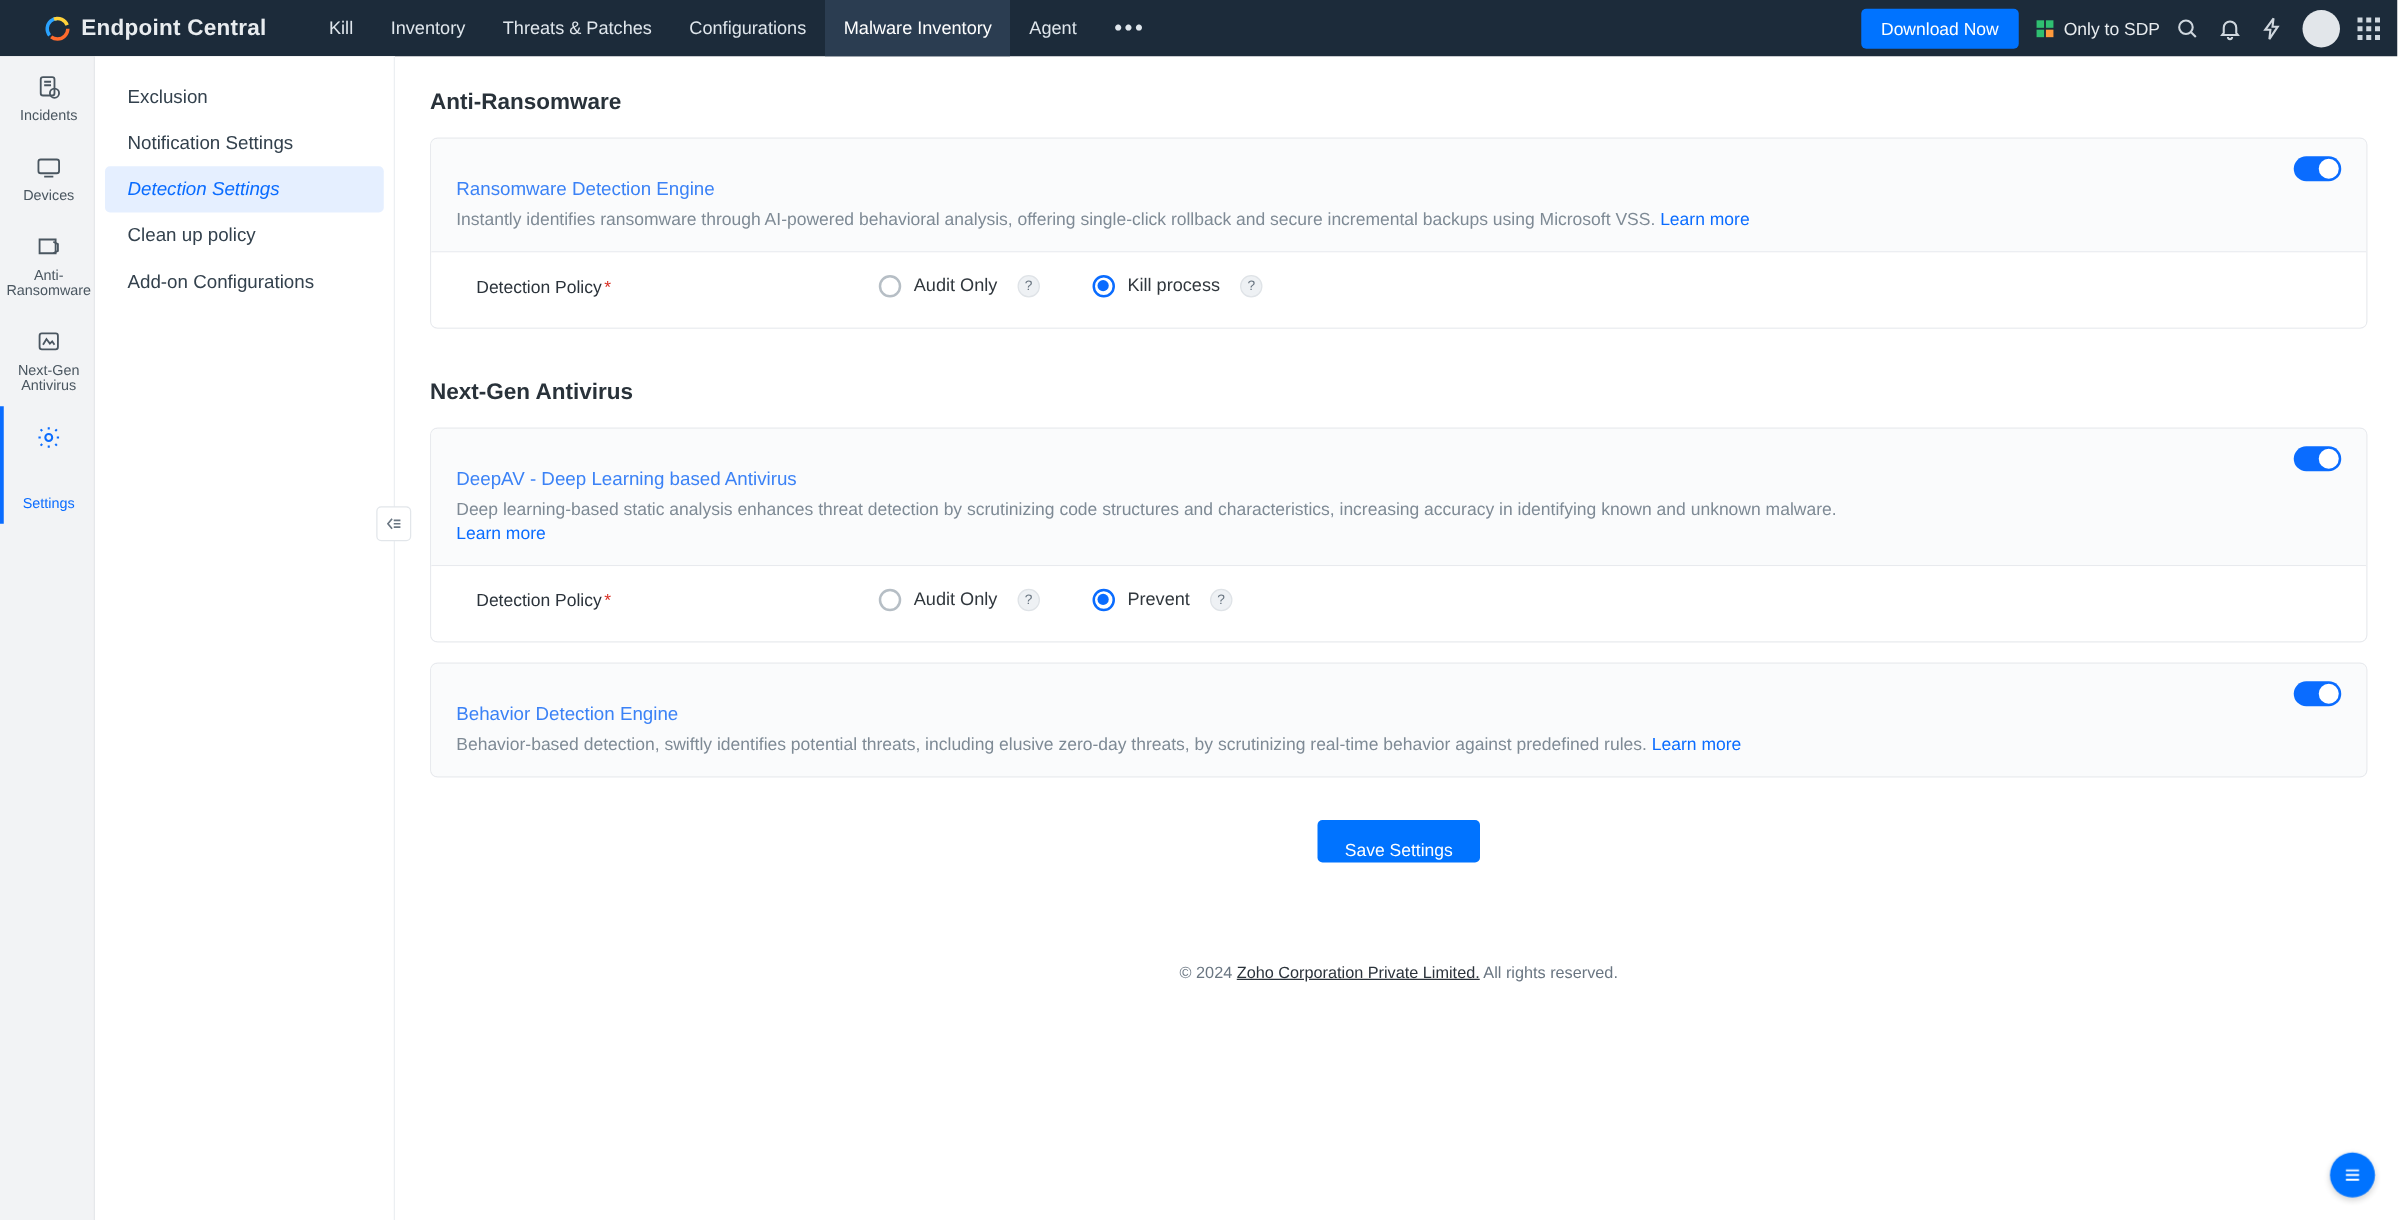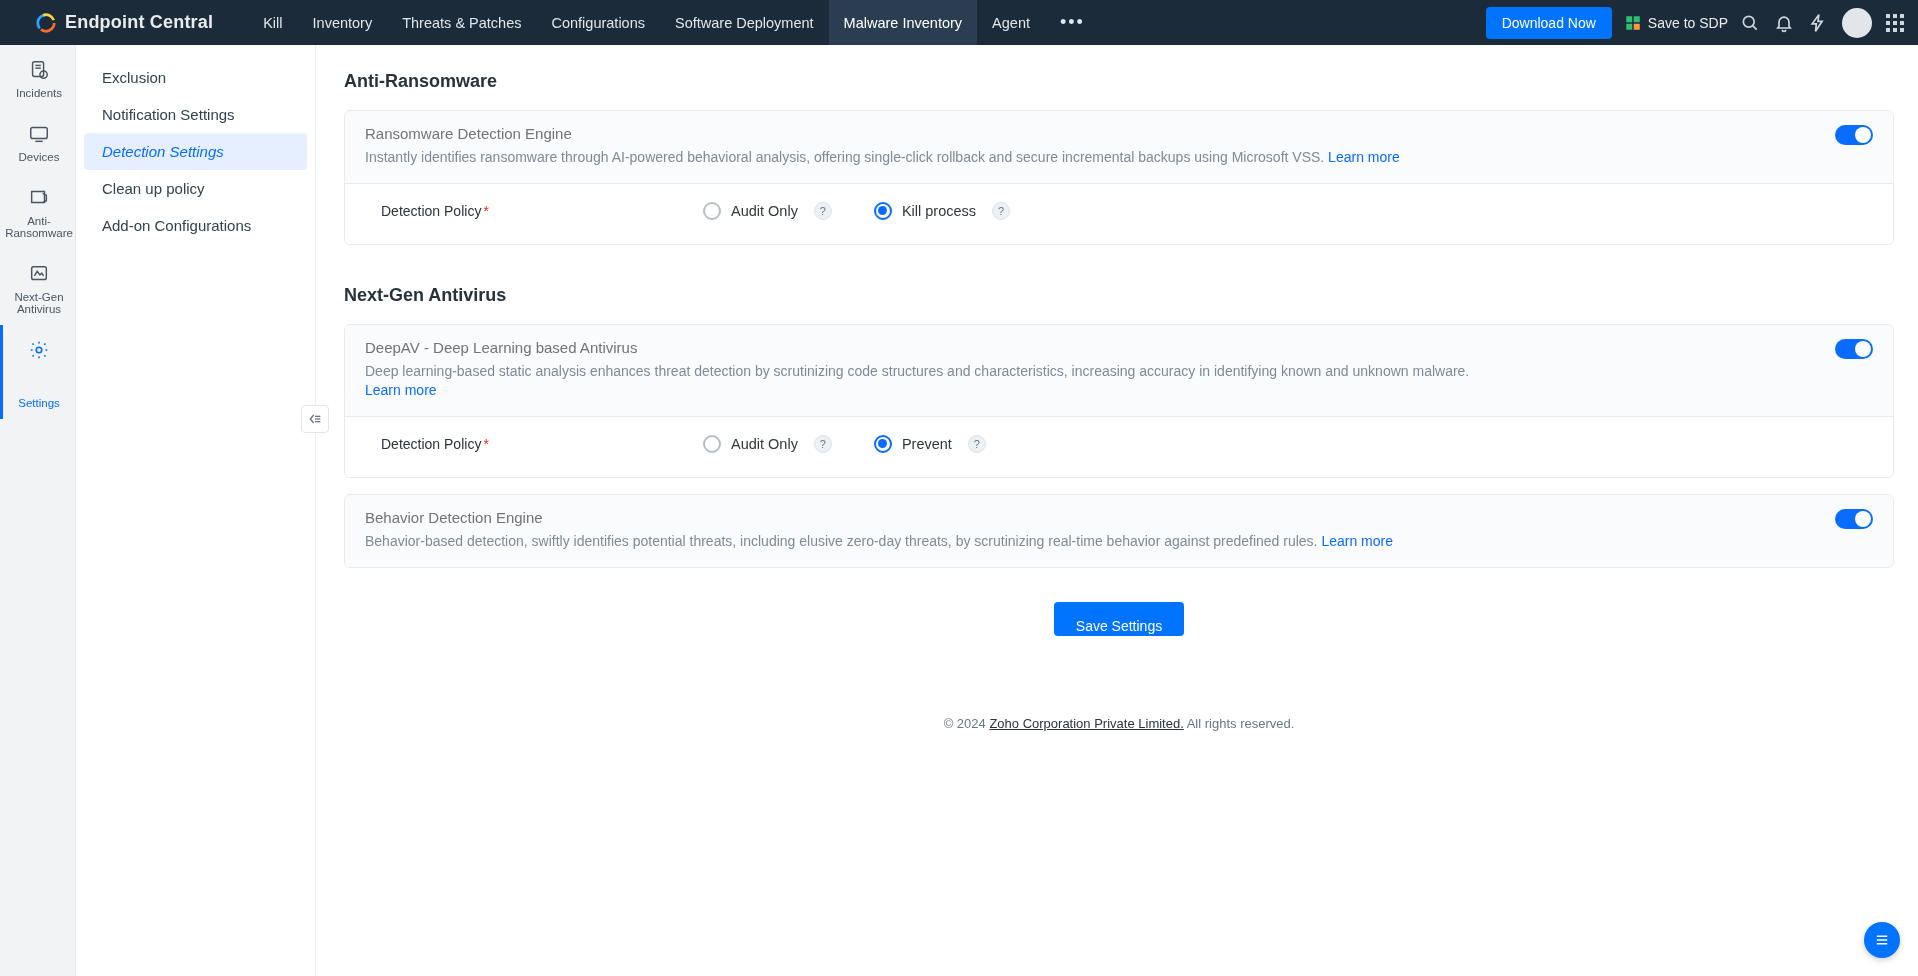--- a/index.html
+++ b/index.html
@@ -92,21 +92,21 @@
     .content{flex:1;overflow:auto;padding:22px 24px 20px 28px;}
     .section-title{font-size:18px;font-weight:600;color:#29323a;margin:4px 0 18px;}
     .section-gap{height:28px;}
 
     .card{border:1px solid var(--card-border);border-radius:6px;overflow:hidden;margin-bottom:8px;}
     .card-head{
       background:var(--card-bg);padding:14px 20px 16px;border-bottom:1px solid var(--card-border);
       display:flex;align-items:flex-start;gap:16px;
     }
     .card-head-texts{flex:1;min-width:0;}
-    .card-title{font-size:15px;color:#737373;}
+    .card-title{font-size:15px;color:#3b82f6;margin-top:18px;}
     .card-desc{font-size:14px;color:var(--text-muted);margin-top:6px;line-height:1.35;}
     .learn-more{color:var(--blue2);text-decoration:none;cursor:pointer;}
 
     .card-body{padding:18px 20px 24px;background:#fff;}
     .form-row{display:flex;align-items:center;gap:8px;}
     .form-label{
       width:330px;flex-shrink:0;font-size:14px;color:#2b333b;padding-left:16px;
     }
     .req{color:var(--red);margin-left:2px;}
 
@@ -156,35 +156,34 @@
       <circle cx="12" cy="12" r="9" fill="none" stroke="#2aa3ff" stroke-width="3" stroke-dasharray="20 60" transform="rotate(140 12 12)"></circle>
       <circle cx="12" cy="12" r="9" fill="none" stroke="#ffd23a" stroke-width="3" stroke-dasharray="14 60" transform="rotate(250 12 12)"></circle>
     </svg>
     <span class="brand-name">Endpoint Central</span>
   </div>
   <div class="top-nav">
     <div class="nav-item">Kill</div>
     <div class="nav-item">Inventory</div>
     <div class="nav-item">Threats &amp; Patches</div>
     <div class="nav-item">Configurations</div>
-    <div class="nav-item">Software Deployment</div>
     <div class="nav-item active">Malware Inventory</div>
     <div class="nav-item">Agent</div>
     <div class="nav-item nav-more">•••</div>
   </div>
   <div class="top-right">
     <button class="btn-download">Download Now</button>
     <div class="sdp">
       <svg class="sdp-icon" viewBox="0 0 24 24">
           <rect x="3" y="3" width="8" height="8" fill="#2fbf71"></rect>
           <rect x="13" y="3" width="8" height="8" fill="#2fbf71"></rect>
           <rect x="3" y="13" width="8" height="8" fill="#2fbf71"></rect>
           <rect x="13" y="13" width="8" height="8" fill="#ff9a3c"></rect>
         </svg>
-      <span>Save to SDP</span>
+      <span>Only to SDP</span>
     </div>
     <div class="top-icons">
       <svg class="tp-icon" viewBox="0 0 24 24" fill="none" stroke="currentColor" stroke-width="2">
           <circle cx="10.5" cy="10.5" r="6.5"></circle>
           <line x1="20" y1="20" x2="15.2" y2="15.2"></line>
         </svg>
       <svg class="tp-icon" viewBox="0 0 24 24" fill="none" stroke="currentColor" stroke-width="2">
           <path d="M6 16V11a6 6 0 1 1 12 0v5l1.5 2H4.5L6 16Z"></path>
           <path d="M10 20a2 2 0 0 0 4 0"></path>
         </svg>

